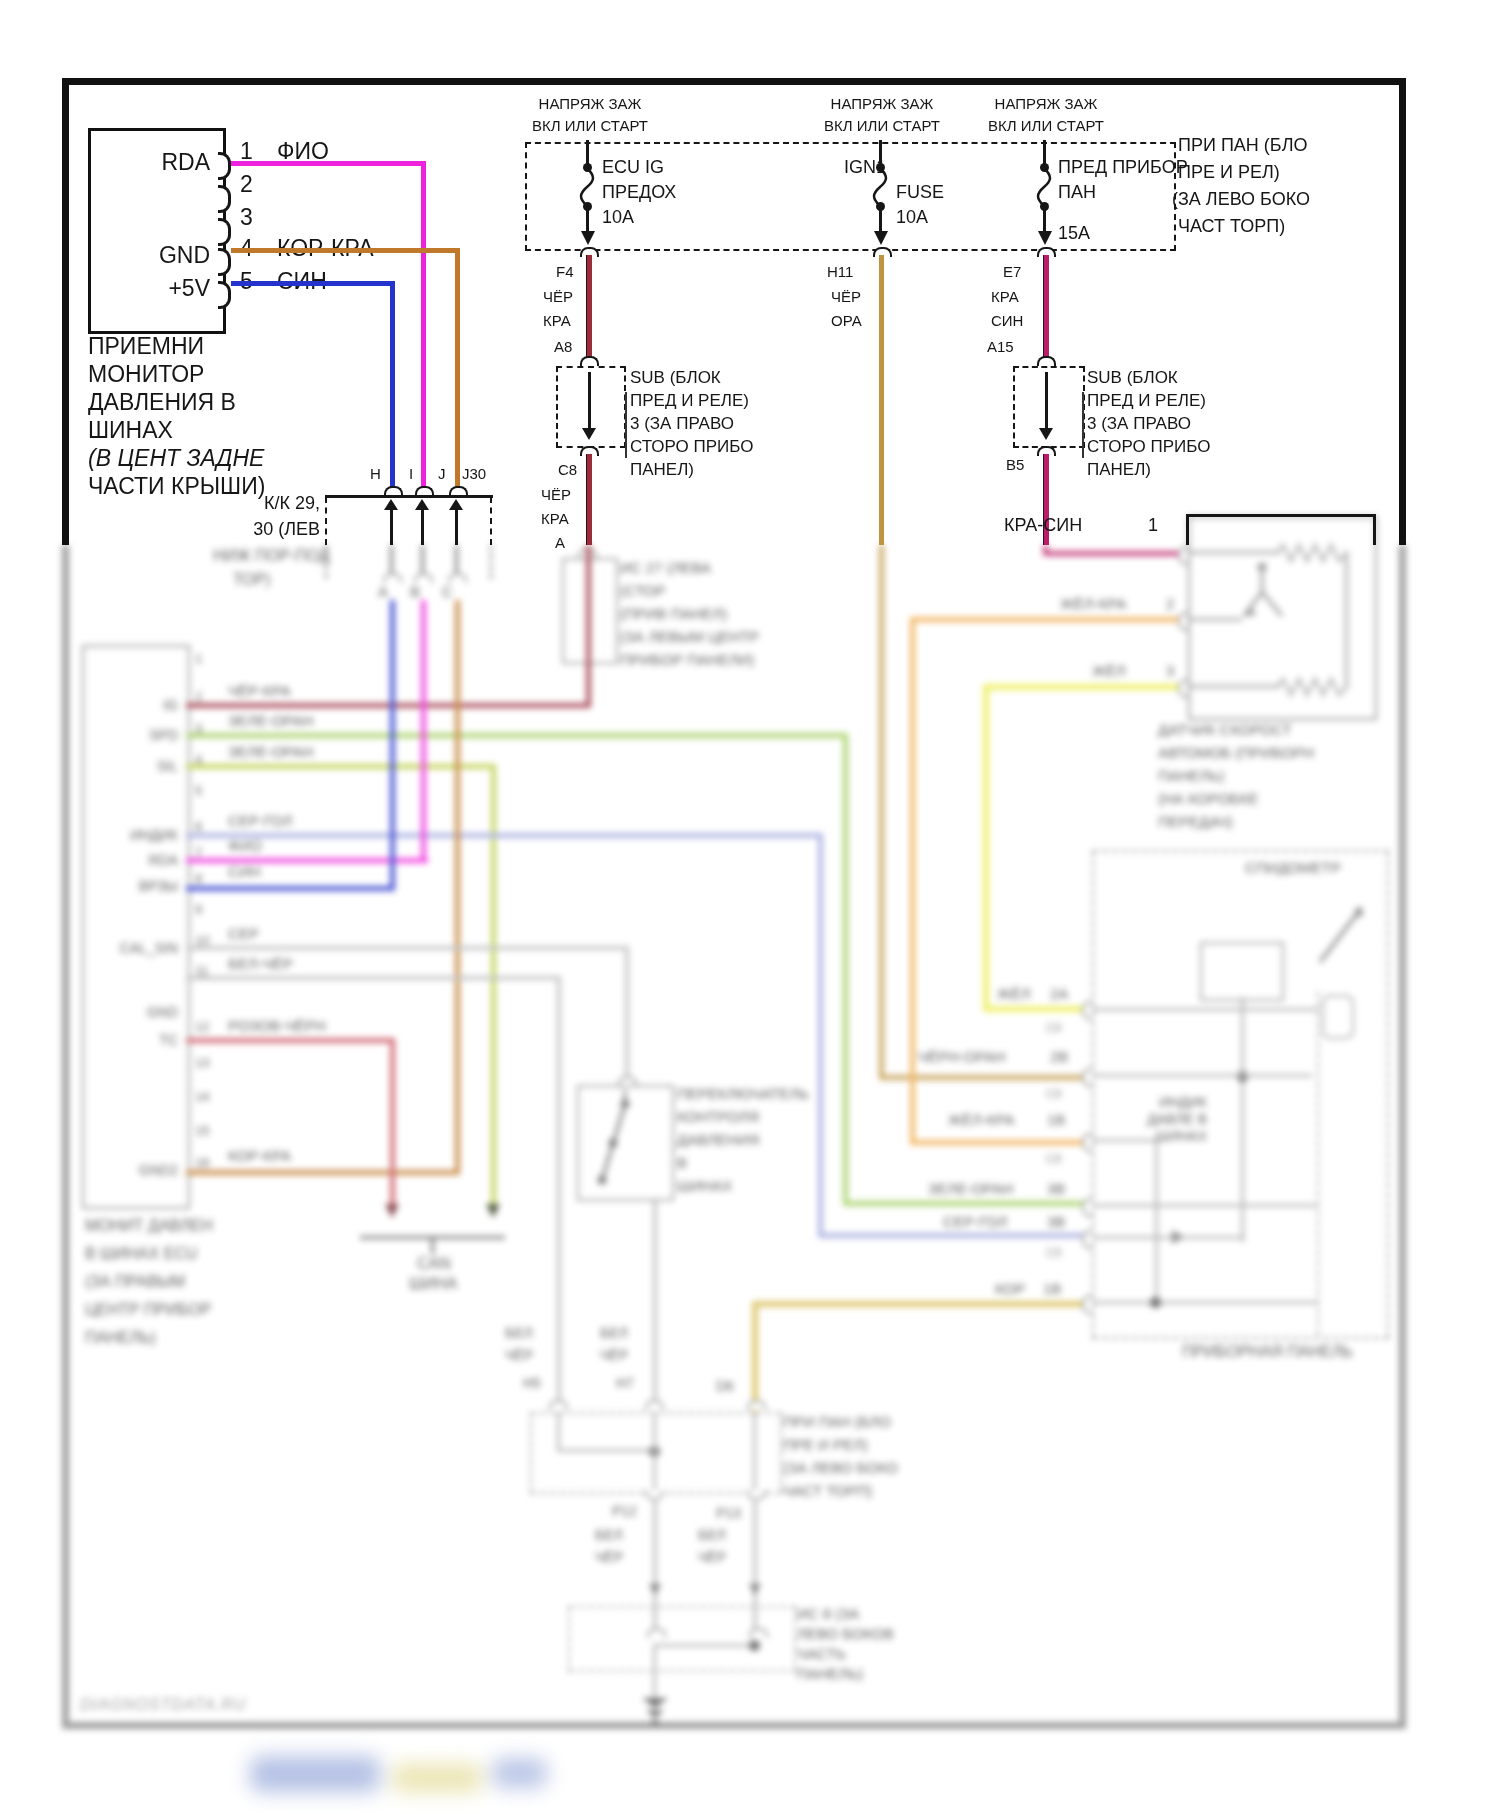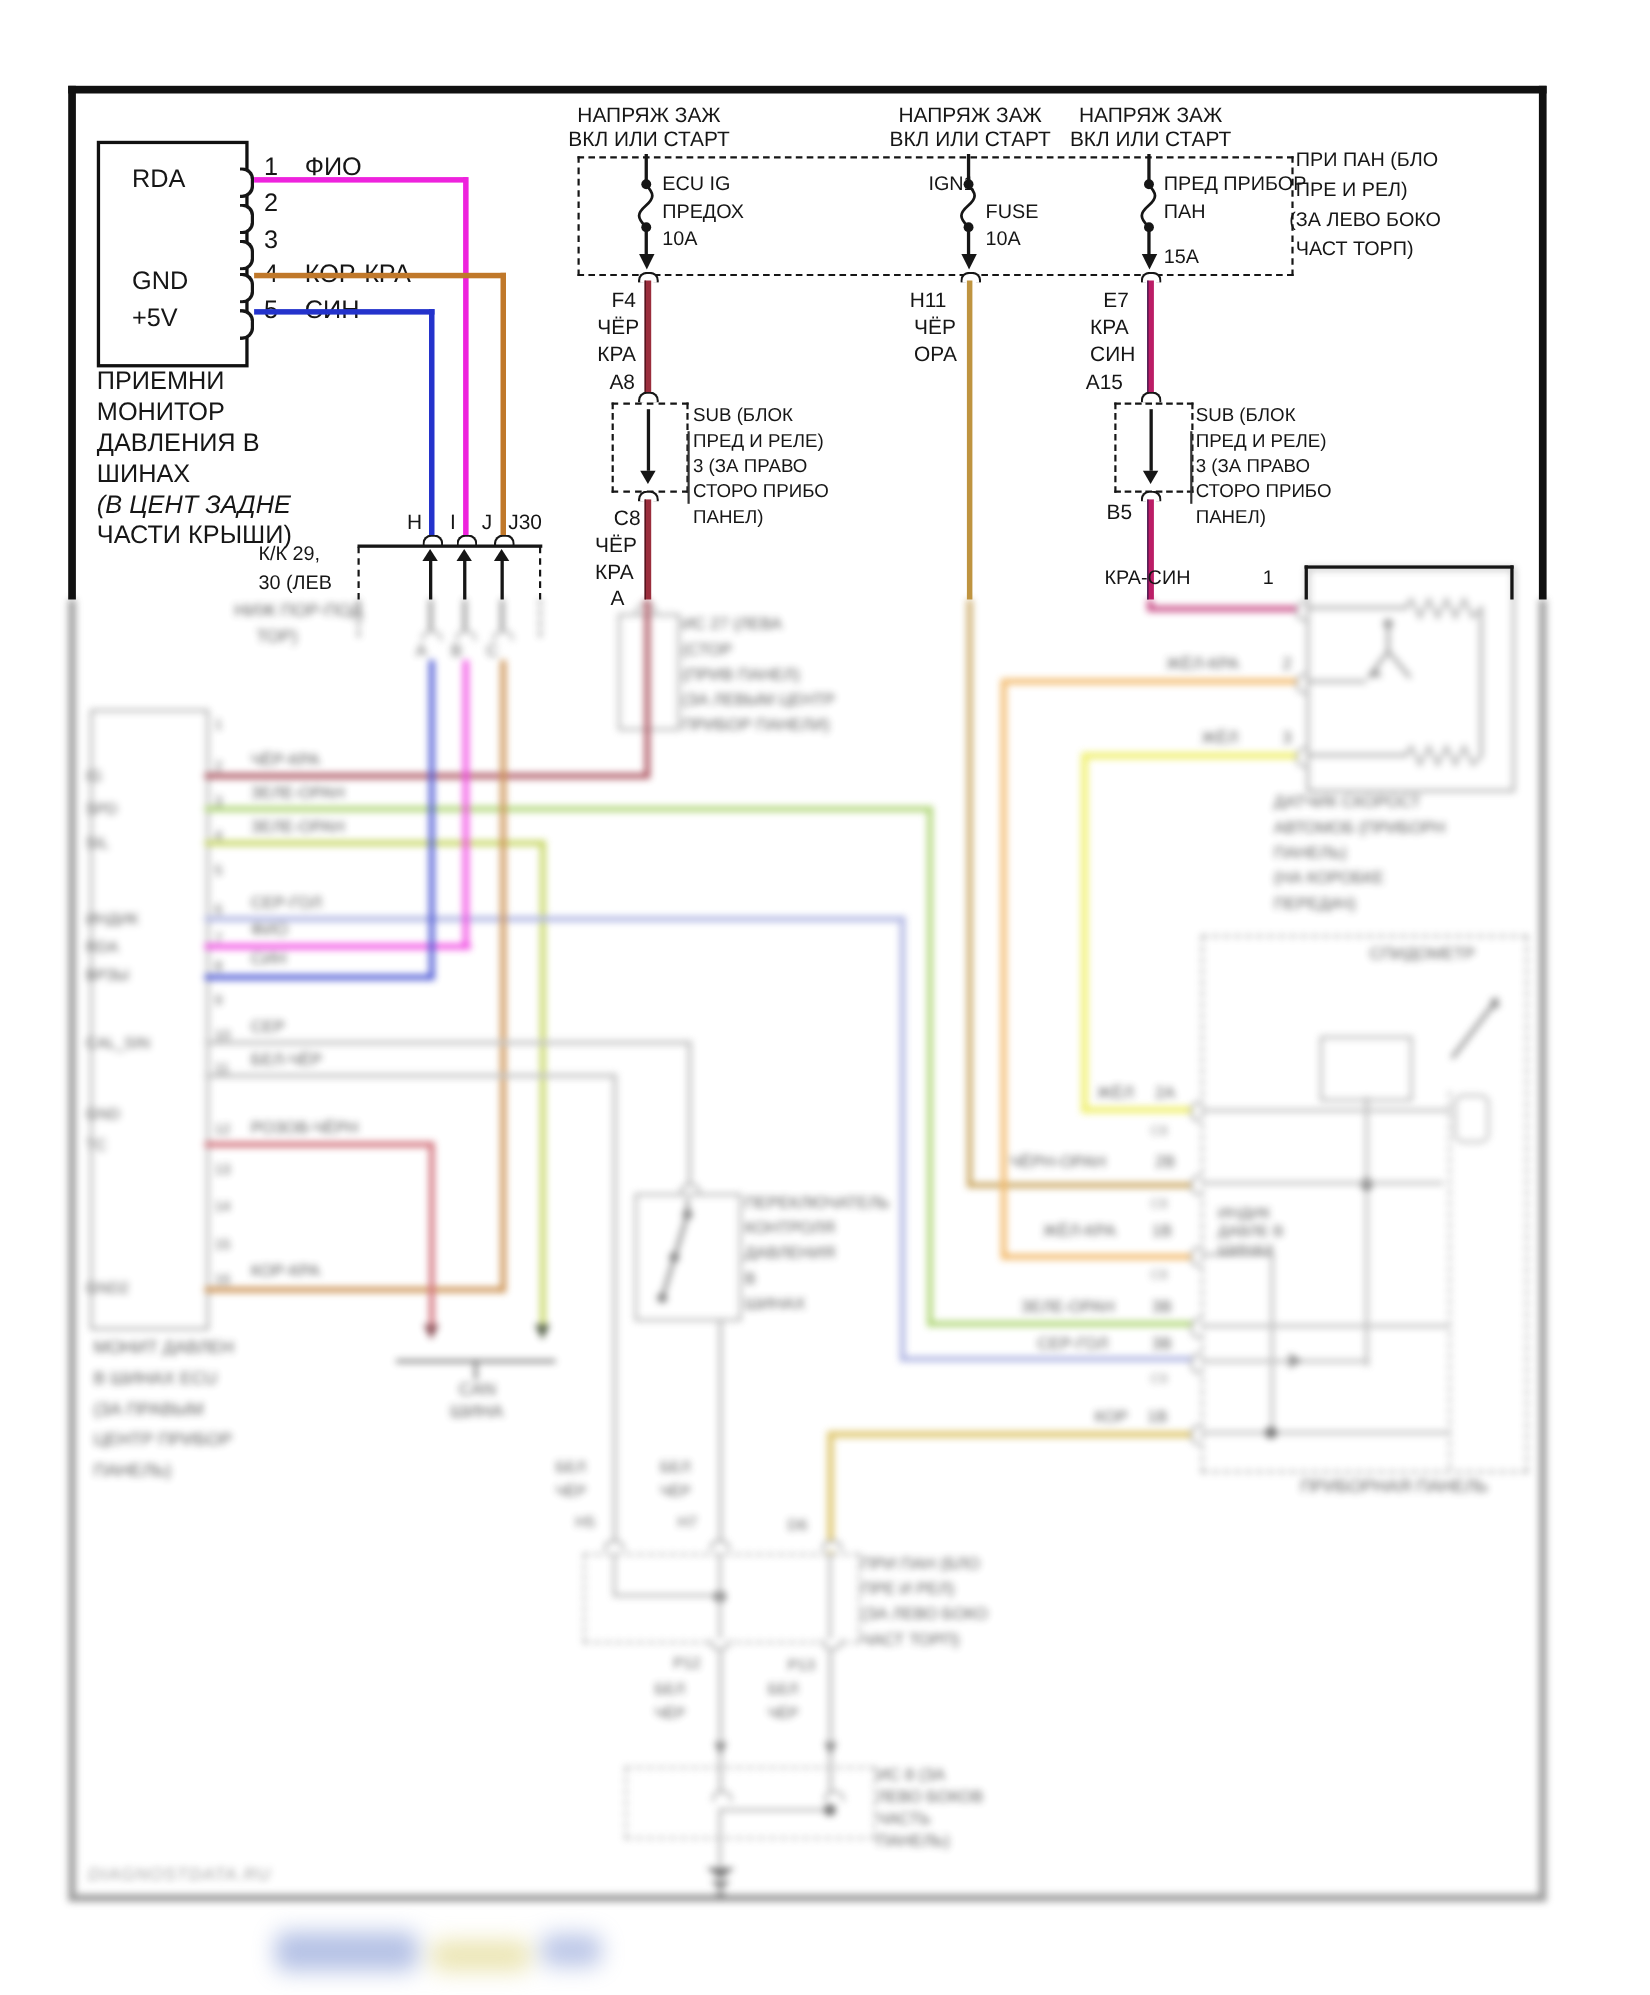--- a/index.html
+++ b/index.html
@@ -1,22 +1,22 @@
 <!DOCTYPE html>
 <html><head>
 <meta charset="utf-8">
 <style>
   html,body{margin:0;padding:0;background:#fff;}
   #root{position:relative;width:1500px;height:1814px;background:#ffffff;overflow:hidden;}
   .t{position:absolute;font-family:"Liberation Sans",sans-serif;color:#161616;white-space:nowrap;line-height:1.05;}
   .tg{color:#3a3a3a;}
   .tc{text-align:center;}
-  .tr{}
+  .tr{text-align:right;}
   .b{position:absolute;}
-  .fs23{font-size:23px}.fs19{font-size:19px}.fs18{font-size:18px}.fs17{font-size:17px}
+  .fs23{font-size:23px}.fs19{font-size:15px}.fs18{font-size:18px}.fs17{font-size:17px}
   .fs16{font-size:16px}.fs15{font-size:15px}.fs14{font-size:14px}.fs13{font-size:13px}.fs12{font-size:12px}
   #sharp{position:absolute;left:0;top:0;width:1500px;height:1814px;z-index:2;}
   #blur{position:absolute;left:0;top:0;width:1500px;height:1814px;z-index:1;filter:blur(3.4px);opacity:.8;}
   #wm2{position:absolute;left:0;top:0;width:1500px;height:1814px;z-index:1;filter:blur(10px);opacity:.5;}
   .cap{position:absolute;width:15px;height:8px;border:2.5px solid #161616;border-bottom:none;border-radius:8px 8px 0 0;background:#fff;}
   .capg{border-color:#8a8a8a;}
   .capd{position:absolute;width:15px;height:8px;border:2.5px solid #8a8a8a;border-top:none;border-radius:0 0 8px 8px;background:#fff;}
   .capl{position:absolute;width:8px;height:15px;border:2.5px solid #8a8a8a;border-right:none;border-radius:8px 0 0 8px;background:#fff;}
   .pr{position:absolute;width:10px;height:22px;border:3px solid #161616;border-left:none;border-radius:0 11px 11px 0;background:#fff;}
   .dot{position:absolute;width:9px;height:9px;border-radius:50%;background:#161616;}

